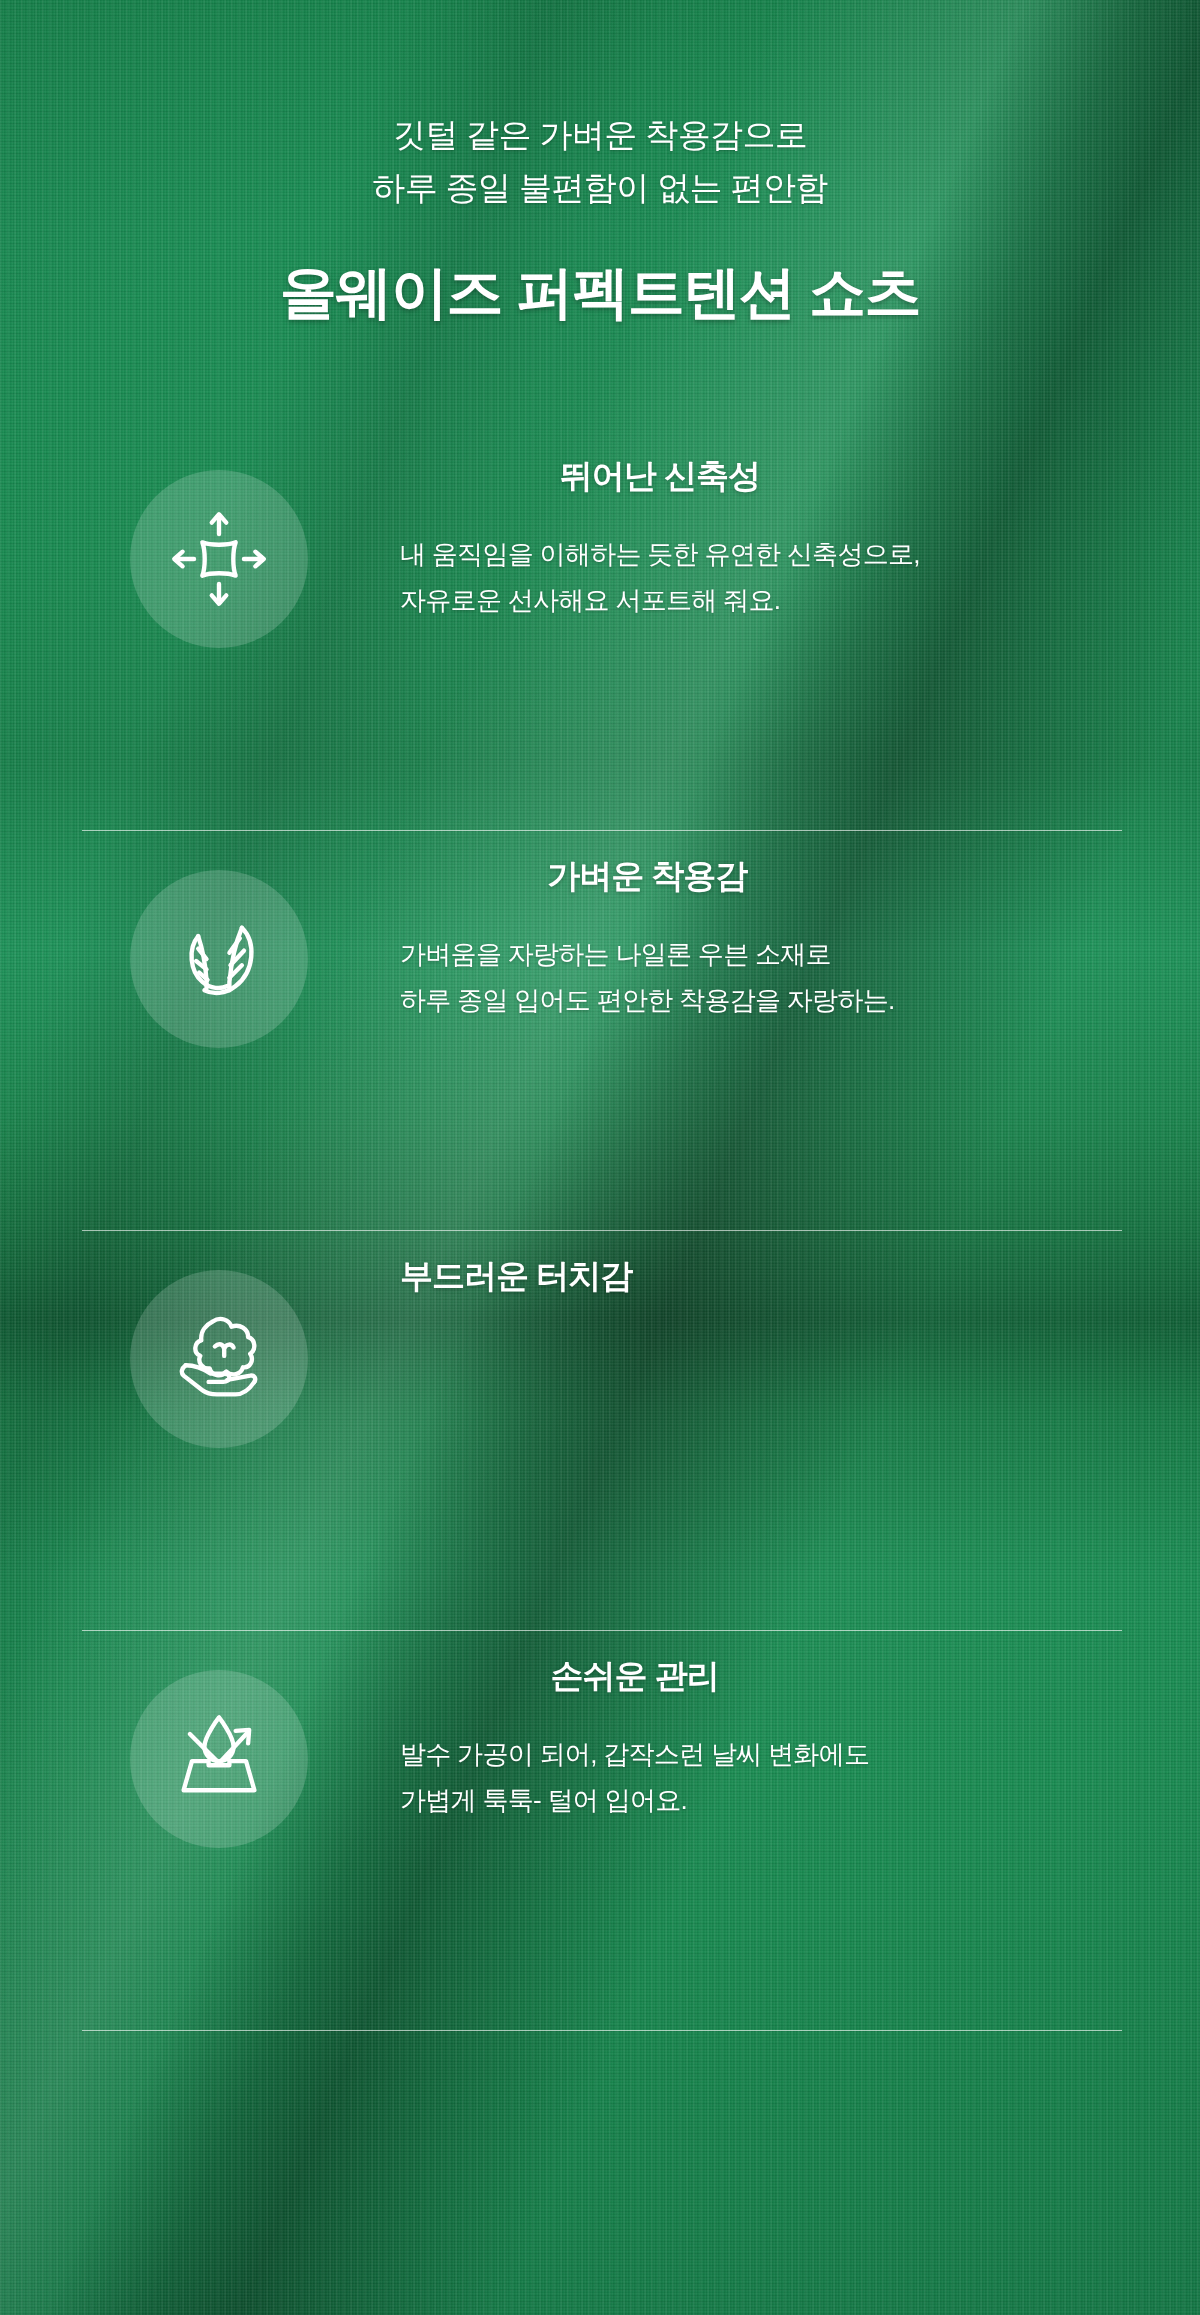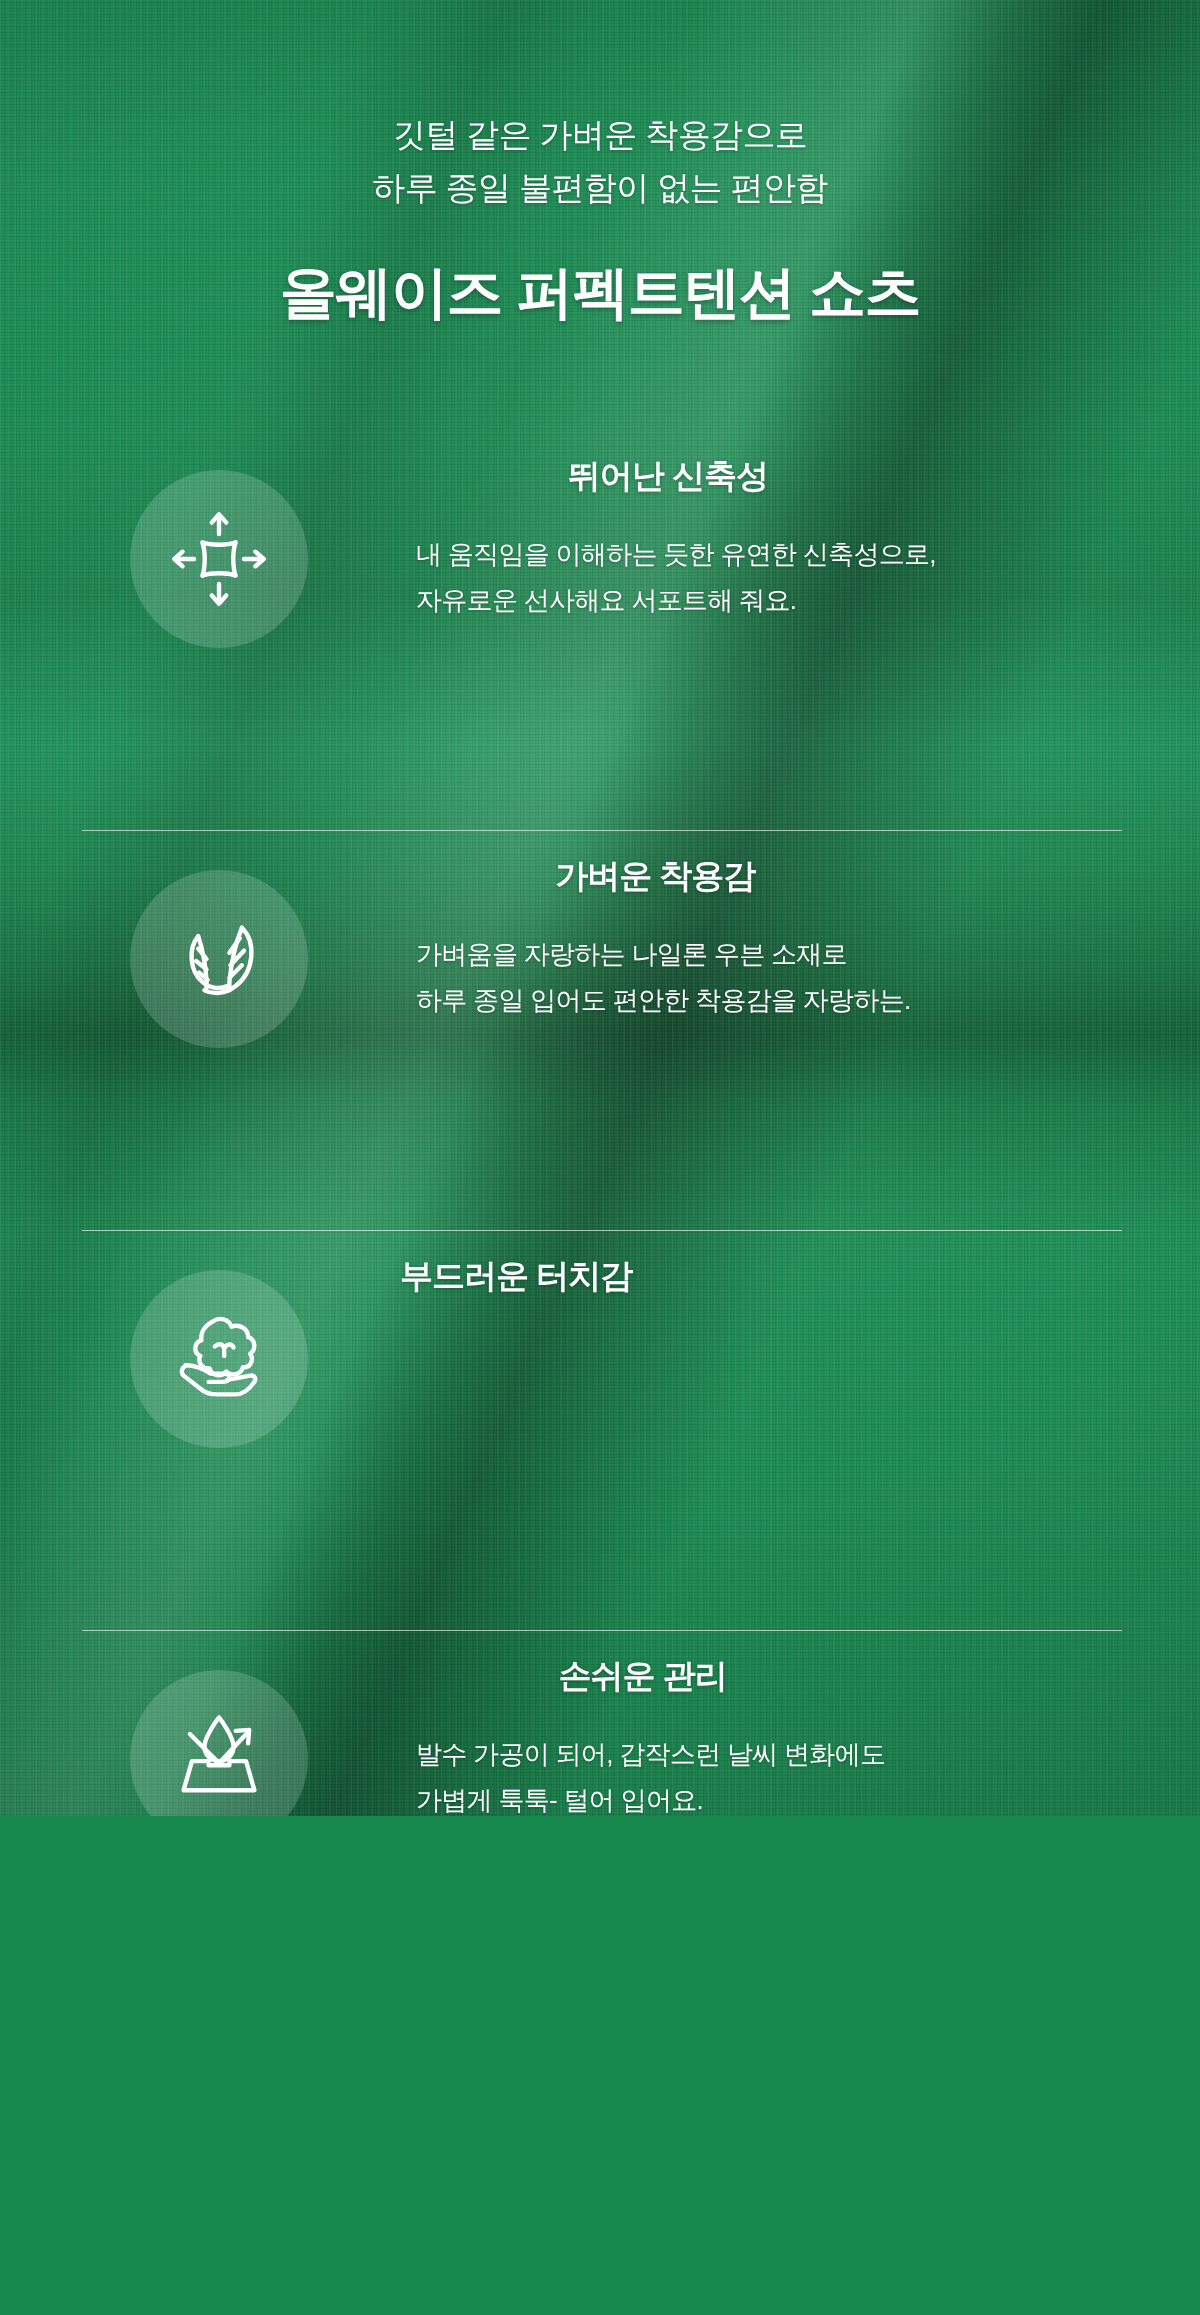--- a/index.html
+++ b/index.html
@@ -15,21 +15,21 @@
     font-family:"Liberation Sans","DejaVu Sans",sans-serif;
     background:#17894f;
     position:relative;
   }
 
   
   #page {
     position:absolute;
     inset:0;
     width:1200px;
-    height:1816px;
+    height:2315px;
     overflow:hidden;
     background:#3b82f6;
   }
 
   .bg-layer { position:absolute; inset:0; pointer-events:none; }
 
   
   .bg-tone {
     background:
       linear-gradient(180deg,
@@ -182,21 +182,20 @@
   }
 
   .feature-desc {
     margin-top:32px;
     color:#ffffff;
     font-size:26px;
     font-weight:400;
     line-height:1.78;
     letter-spacing:-0.7px;
     text-shadow:0 1px 3px rgba(0,0,0,0.25);
-    margin-left:16px;
   }
 
   .divider {
     position:absolute;
     left:82px;
     width:1040px;
     height:1px;
     background:rgba(255,255,255,0.62);
   }
   .divider.bottom { top:400px; }

